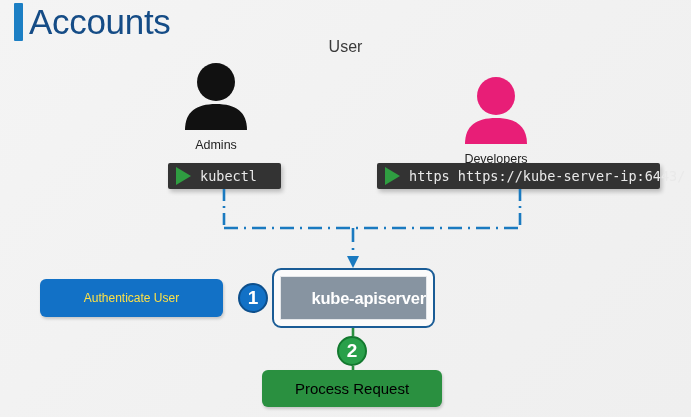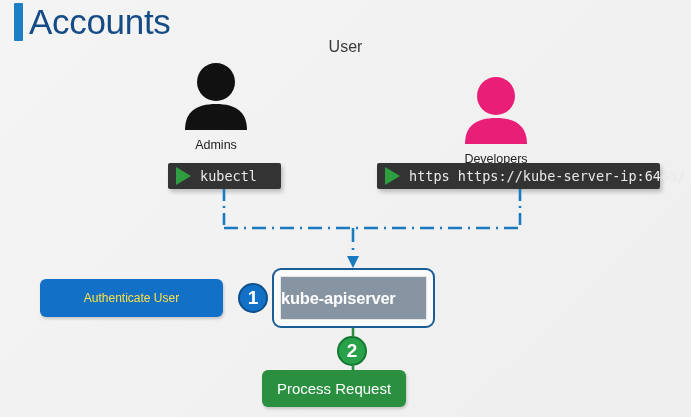--- a/index.html
+++ b/index.html
@@ -141,36 +141,36 @@
     padding: 6px;
   }
   #apiserver-inner {
     width: 100%;
     height: 100%;
     background: #8794a1;
     border: 1.5px solid #e4e7ea;
     box-sizing: border-box;
     display: flex;
     align-items: center;
-    justify-content: flex-start;
+    justify-content: flex-end;
     color: #ffffff;
     font-size: 16.5px;
     font-weight: bold;
     letter-spacing: -0.2px;
   }
 
   #process-request {
     position: absolute;
     left: 262px;
     top: 370px;
-    width: 144px;
+    width: 180px;
     height: 37px;
     background: #2a9040;
     border-radius: 6px;
-    color: #ffffff;
+    color: #000000;
     font-size: 15px;
     display: flex;
     align-items: center;
     justify-content: center;
     box-shadow: 1px 2px 3px rgba(0,0,0,0.18);
     box-sizing: border-box;
   }
 
   
   .badge {

